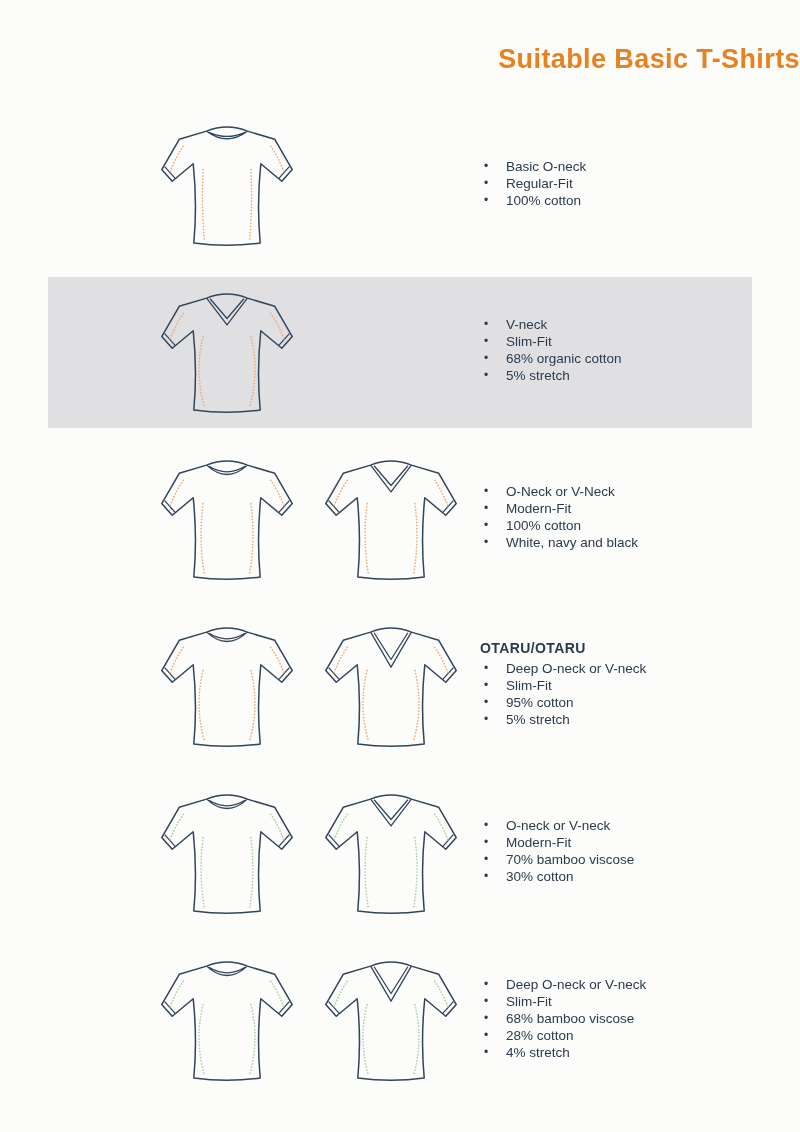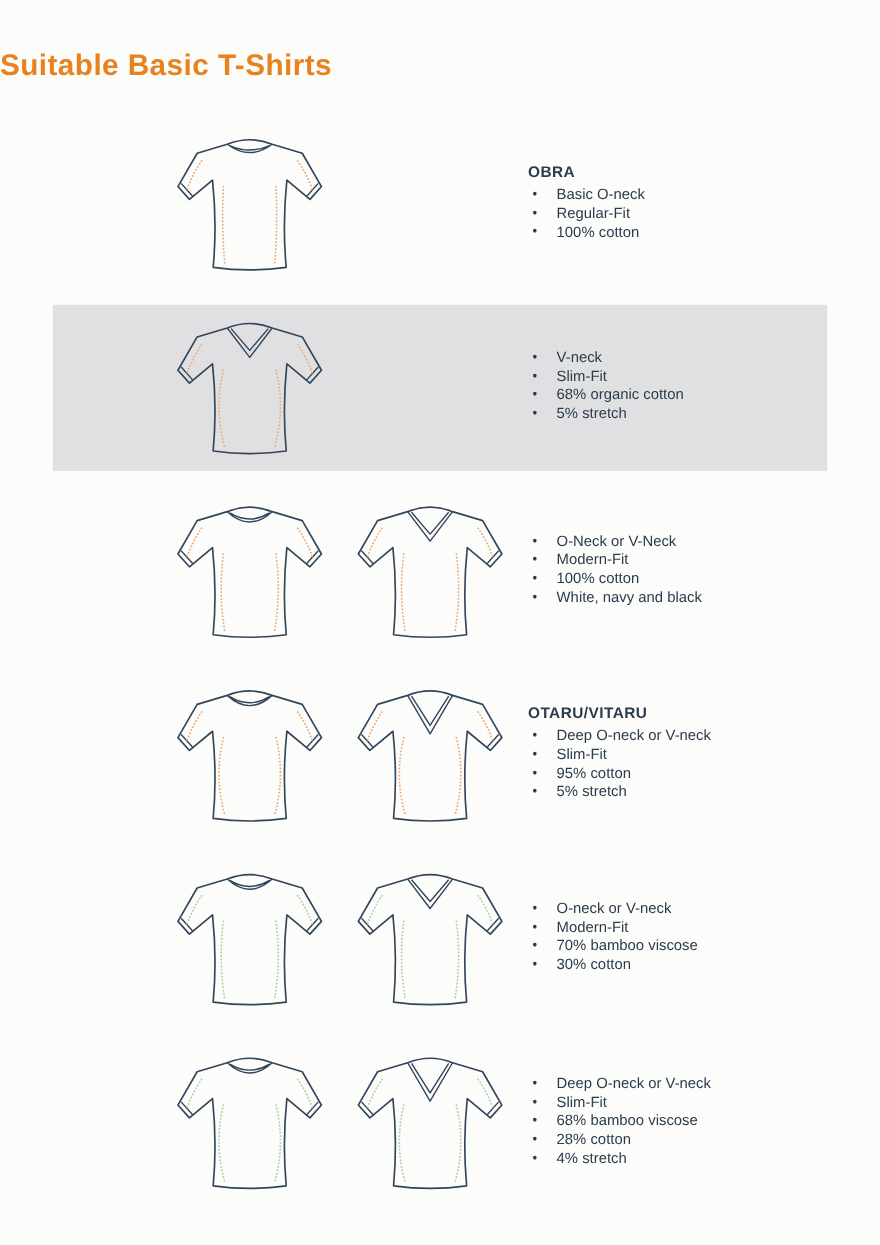--- a/index.html
+++ b/index.html
@@ -13,21 +13,21 @@
     height: 1132px;
     background: var(--page-bg, #FCFCFA);
     overflow: hidden;
   }
   .title {
     position: absolute;
     top: 44px;
     left: 0;
     width: 100%;
     margin: 0;
-    text-align: left;
+    text-align: right;
     font-size: 27px;
     font-weight: 700;
     letter-spacing: 0.4px;
     color: var(--title-orange, #E8821F);
   }
   .row {
     position: absolute;
     left: 0;
     width: 800px;
     height: 160px;
@@ -99,21 +99,20 @@
 
     <div class="shirts">
           <svg width="140" height="134" viewBox="0 0 240 230">
             <path d="M 85 26 Q 120 12 155 26 L 202 40 L 232 92 L 214 112 L 178 82 C 173 130 173 175 177 218 Q 120 226 63 218 C 67 175 67 130 62 82 L 26 112 L 8 92 L 38 40 Z" fill="none" stroke="#32455A" stroke-width="2.6" stroke-linejoin="round"></path>
             <path d="M 85 26 Q 120 52 155 26 M 89 28 Q 120 42 151 28" fill="none" stroke="#32455A" stroke-width="2.2" stroke-linejoin="round"></path>
             <path d="M 13 87 L 31 107 M 227 87 L 209 107" fill="none" stroke="#32455A" stroke-width="2.2"></path>
             <path d="M 79 92 Q 76 152 81 212 M 161 92 Q 164 152 159 212 M 45 52 Q 31 72 22 97 M 195 52 Q 209 72 218 97" fill="none" stroke="#EBAD7C" stroke-width="2.8" stroke-dasharray="0.4 5" stroke-linecap="round"></path>
           </svg>
         </div>
     <div class="info">
-      <h3 class="pname">OBRA</h3>
       <ul class="features">
             <li>
               <span class="bullet">•</span>
               <span class="ftext">Basic O-neck</span>
             </li>
             <li>
               <span class="bullet">•</span>
               <span class="ftext">Regular-Fit</span>
             </li>
             <li>
@@ -201,21 +200,21 @@
             <path d="M 79 92 Q 64 152 81 212 M 161 92 Q 176 152 159 212 M 45 52 Q 31 72 22 97 M 195 52 Q 209 72 218 97" fill="none" stroke="#EBAD7C" stroke-width="2.8" stroke-dasharray="0.4 5" stroke-linecap="round"></path>
           </svg>
           <svg width="140" height="134" viewBox="0 0 240 230">
             <path d="M 85 26 Q 120 12 155 26 L 202 40 L 232 92 L 214 112 L 178 82 C 173 130 173 175 177 218 Q 120 226 63 218 C 67 175 67 130 62 82 L 26 112 L 8 92 L 38 40 Z" fill="none" stroke="#32455A" stroke-width="2.6" stroke-linejoin="round"></path>
             <path d="M 85 26 L 120 86 L 155 26 M 91 27 L 120 73 L 149 27" fill="none" stroke="#32455A" stroke-width="2.2" stroke-linejoin="round"></path>
             <path d="M 13 87 L 31 107 M 227 87 L 209 107" fill="none" stroke="#32455A" stroke-width="2.2"></path>
             <path d="M 79 92 Q 64 152 81 212 M 161 92 Q 176 152 159 212 M 45 52 Q 31 72 22 97 M 195 52 Q 209 72 218 97" fill="none" stroke="#EBAD7C" stroke-width="2.8" stroke-dasharray="0.4 5" stroke-linecap="round"></path>
           </svg>
         </div>
     <div class="info">
-      <h3 class="pname">OTARU/VITARU</h3>
+      <h3 class="pname">OTARU/OTARU</h3>
       <ul class="features">
             <li>
               <span class="bullet">•</span>
               <span class="ftext">Deep O-neck or V-neck</span>
             </li>
             <li>
               <span class="bullet">•</span>
               <span class="ftext">Slim-Fit</span>
             </li>
             <li>

